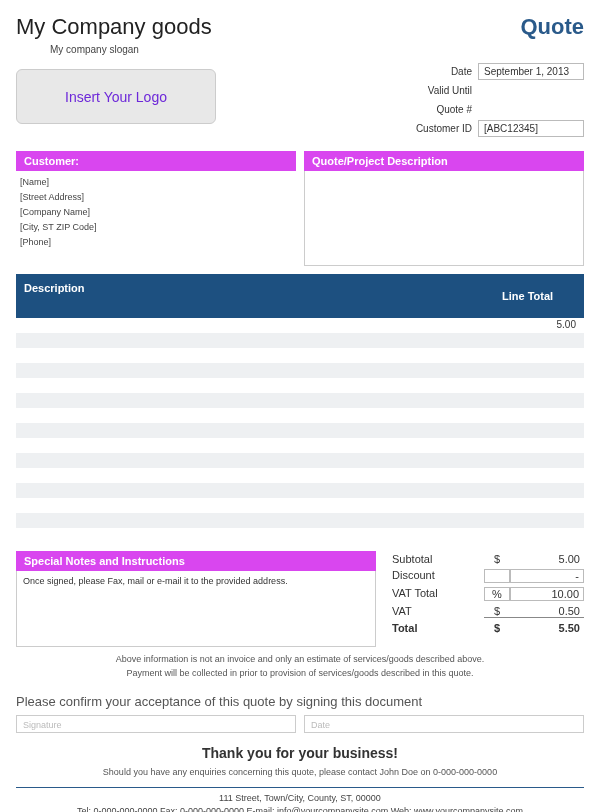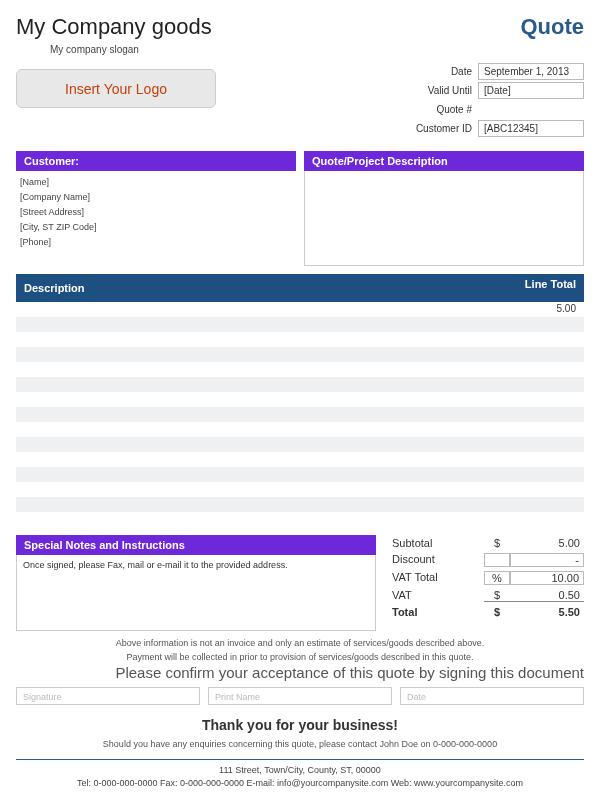--- a/index.html
+++ b/index.html
@@ -1,53 +1,53 @@
 <!DOCTYPE html>
 <html><head>
 <meta charset="utf-8">
 <style>
 * { box-sizing: border-box; margin: 0; padding: 0; }
 body { font-family: Arial, sans-serif; background: #fff; width: 600px; padding: 14px 16px; font-size: 10px; color: #333; }
 .header-row { display: flex; justify-content: space-between; align-items: flex-start; }
 .company-name { font-size: 22px; font-weight: normal; color: #222; }
 .quote-title { font-size: 22px; font-weight: bold; color: #2a5a8a; }
 .slogan { font-size: 10px; color: #444; margin: 4px 0 0 10px; padding-left: 24px; }
-.logo-box { width: 200px; height: 39px; background: #e8e8e8; border: 1px solid #ccc; border-radius: 6px; display: flex; align-items: center; justify-content: center; color: #c2410c; font-size: 14px; margin-top: 12px; }
+.logo-box { width: 200px; height: 55px; background: #e8e8e8; border: 1px solid #ccc; border-radius: 6px; display: flex; align-items: center; justify-content: center; color: #6d28d9; font-size: 14px; margin-top: 12px; }
 .top-section { display: flex; justify-content: space-between; align-items: flex-start; margin-top: 2px; }
 .meta { margin-top: 6px; }
 .meta-row { display: flex; align-items: center; margin-bottom: 2px; height: 17px; }
 .meta-label { width: 70px; text-align: right; padding-right: 6px; font-size: 10px; }
 .meta-value { width: 106px; border: 1px solid #bbb; padding: 2px 5px; font-size: 10px; height: 17px; }
 .two-col { display: flex; gap: 8px; margin-top: 12px; }
 .col { flex: 1; }
-.section-header { background: #6d28d9; color: #fff; font-weight: bold; padding: 4px 8px; font-size: 11px; }
+.section-header { background: #d946ef; color: #fff; font-weight: bold; padding: 4px 8px; font-size: 11px; }
 .cust-body { padding: 6px 4px; }
 .cust-body div { font-size: 9px; color: #444; margin-bottom: 5px; }
 .desc-body { border: 1px solid #ccc; border-top: none; height: 95px; }
 .line-items { margin-top: 8px; }
 .line-header { display: flex; background: #1d5080; color: #fff; font-weight: bold; font-size: 11px; }
 .line-desc { flex: 1; padding: 8px 8px; }
-.line-total { width: 90px; padding: 4px 8px; text-align: right; }
+.line-total { width: 90px; padding: 16px 8px; }
 .line-row { display: flex; font-size: 10px; height: 15px; }
 .line-row:nth-child(even) { background: #eef0f2; }
 .line-row .line-total-cell { width: 90px; padding: 1px 8px; text-align: right; }
 .line-row .line-desc-cell { flex: 1; padding: 1px 8px; }
 .bottom { display: flex; gap: 8px; margin-top: 8px; }
 .notes-col { flex: 1; }
 .notes-body { border: 1px solid #ccc; border-top: none; padding: 5px 6px; height: 76px; font-size: 9px; }
 .totals-col { width: 200px; }
 .totals-row { display: flex; padding: 2px 0; font-size: 11px; }
 .totals-row.bold { font-weight: bold; }
 .t-label { flex: 1; padding-left: 8px; }
 .t-sym { width: 26px; text-align: center; }
 .t-val { width: 74px; text-align: right; padding-right: 4px; }
 .t-boxed .t-sym, .t-boxed .t-val { border: 1px solid #bbb; }
 .t-bottom-line .t-sym, .t-bottom-line .t-val { border-bottom: 1px solid #888; }
 .disclaimer { text-align: center; font-size: 9px; color: #555; margin-top: 6px; line-height: 1.5; }
-.confirm { text-align: right; font-size: 15px; color: #555; }
+.confirm { text-align: left; font-size: 13px; color: #555; margin-top: 14px; }
 .sig-row { display: flex; gap: 8px; margin-top: 6px; }
 .sig-box { flex: 1; border: 1px solid #ccc; padding: 4px 6px; height: 18px; color: #bbb; font-size: 9px; }
 .thanks { text-align: center; font-size: 14px; font-weight: bold; margin-top: 12px; }
 .enquiry { text-align: center; font-size: 9px; color: #555; margin-top: 6px; }
 .footer-line { border-top: 1px solid #2a5a8a; margin-top: 10px; padding-top: 4px; text-align: center; font-size: 9px; color: #444; line-height: 1.4; }
 </style>
 </head>
 <body>
 
 <div class="header-row">
@@ -58,39 +58,38 @@
 
 <div class="top-section">
   <div class="logo-box">Insert Your Logo</div>
   <div class="meta">
     <div class="meta-row">
       <div class="meta-label">Date</div>
       <div class="meta-value">September 1, 2013</div>
     </div>
     <div class="meta-row">
       <div class="meta-label">Valid Until</div>
-      <div class="meta-value">[Date]</div>
     </div>
     <div class="meta-row">
       <div class="meta-label">Quote #</div>
     </div>
     <div class="meta-row">
       <div class="meta-label">Customer ID</div>
       <div class="meta-value">[ABC12345]</div>
     </div>
   </div>
 </div>
 
 <div class="two-col">
   <div class="col">
     <div class="section-header">Customer:</div>
     <div class="cust-body">
       <div>[Name]</div>
+      <div>[Street Address]</div>
       <div>[Company Name]</div>
-      <div>[Street Address]</div>
       <div>[City, ST  ZIP Code]</div>
       <div>[Phone]</div>
     </div>
   </div>
   <div class="col">
     <div class="section-header">Quote/Project Description</div>
     <div class="desc-body"></div>
   </div>
 </div>
 
@@ -199,21 +198,20 @@
 
 <div class="disclaimer">
   <div>Above information is not an invoice and only an estimate of services/goods described above.</div>
   <div>Payment will be collected in prior to provision of services/goods described in this quote.</div>
 </div>
 
 <div class="confirm">Please confirm your acceptance of this quote by signing this document</div>
 
 <div class="sig-row">
   <div class="sig-box">Signature</div>
-  <div class="sig-box">Print Name</div>
   <div class="sig-box">Date</div>
 </div>
 
 <div class="thanks">Thank you for your business!</div>
 <div class="enquiry">Should you have any enquiries concerning this quote, please contact John Doe on 0-000-000-0000</div>
 
 <div class="footer-line">
   <div>111 Street, Town/City, County, ST, 00000</div>
   <div>Tel: 0-000-000-0000 Fax: 0-000-000-0000 E-mail: info@yourcompanysite.com Web: www.yourcompanysite.com</div>
 </div>

